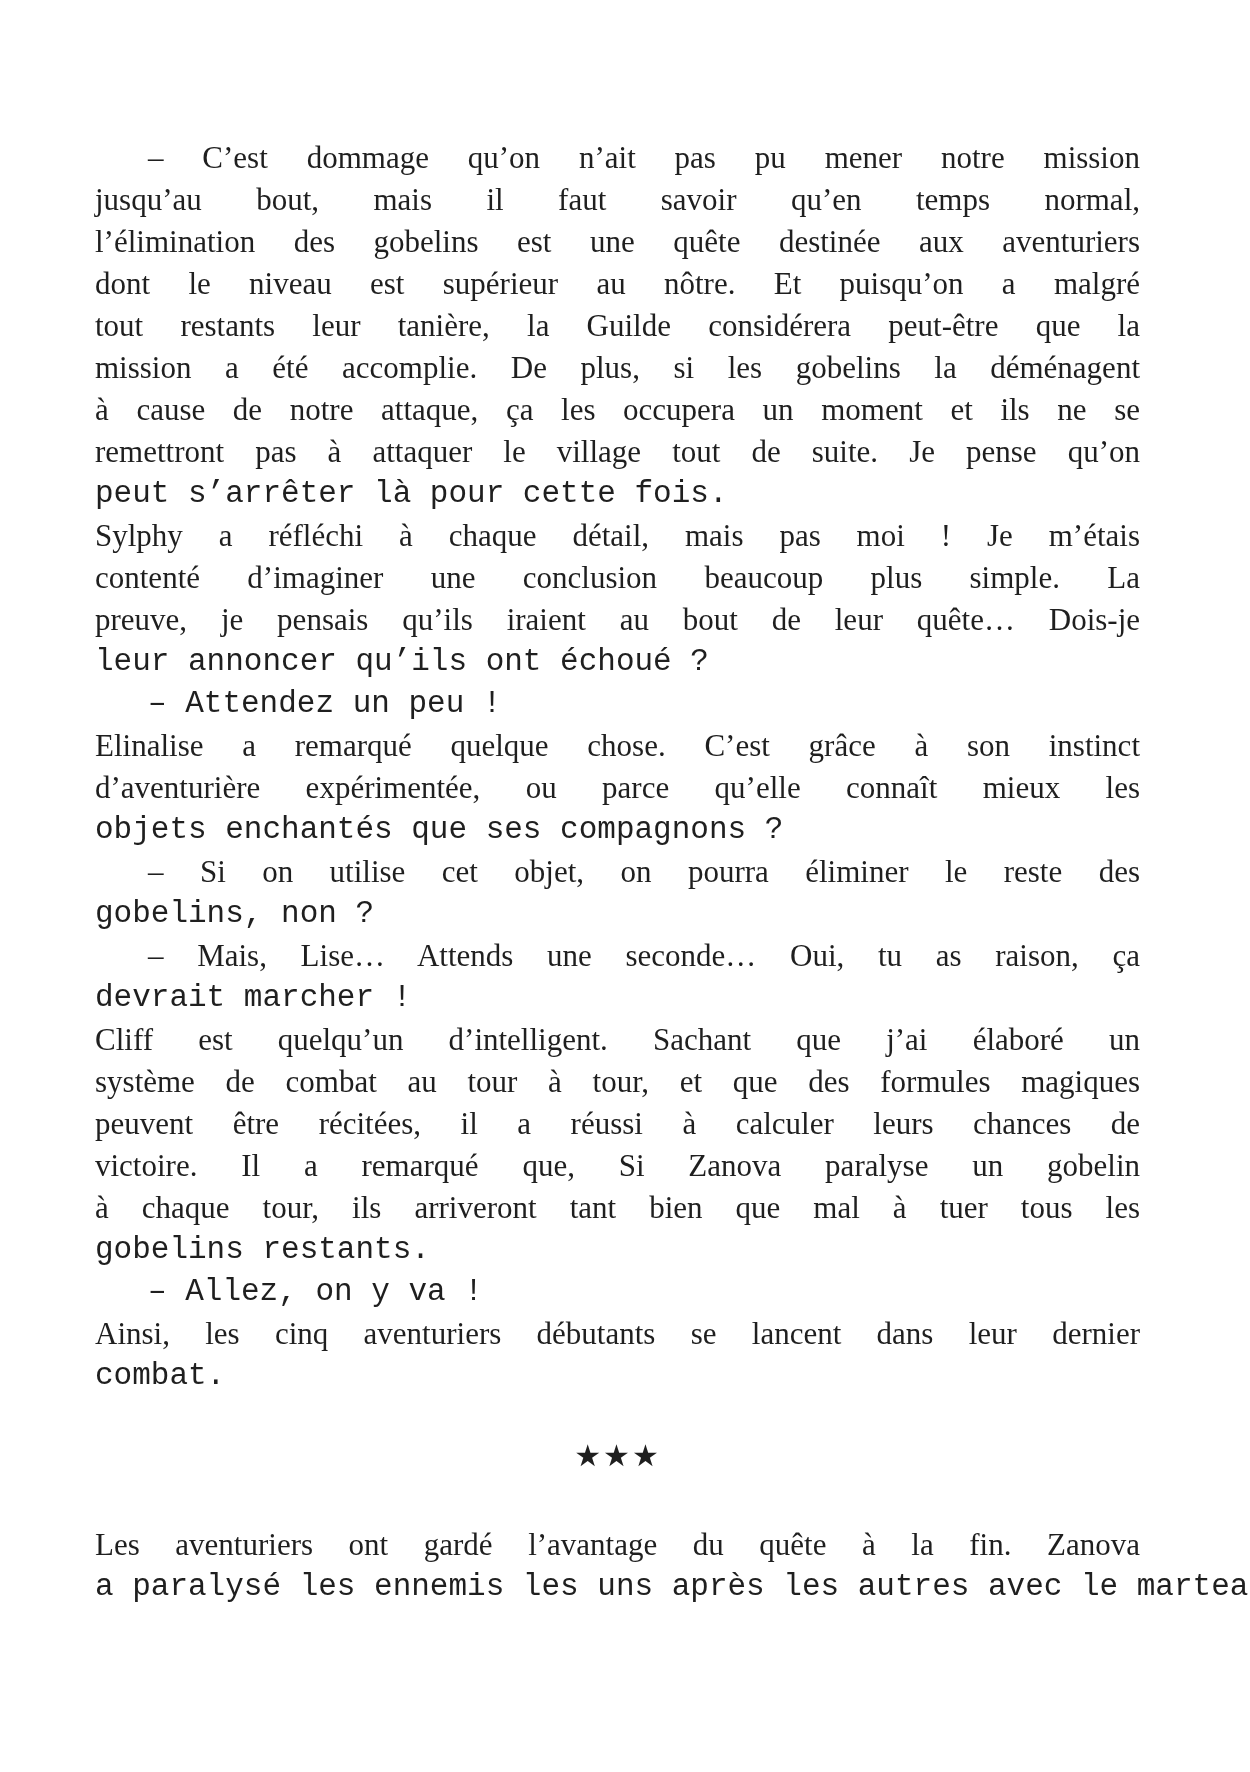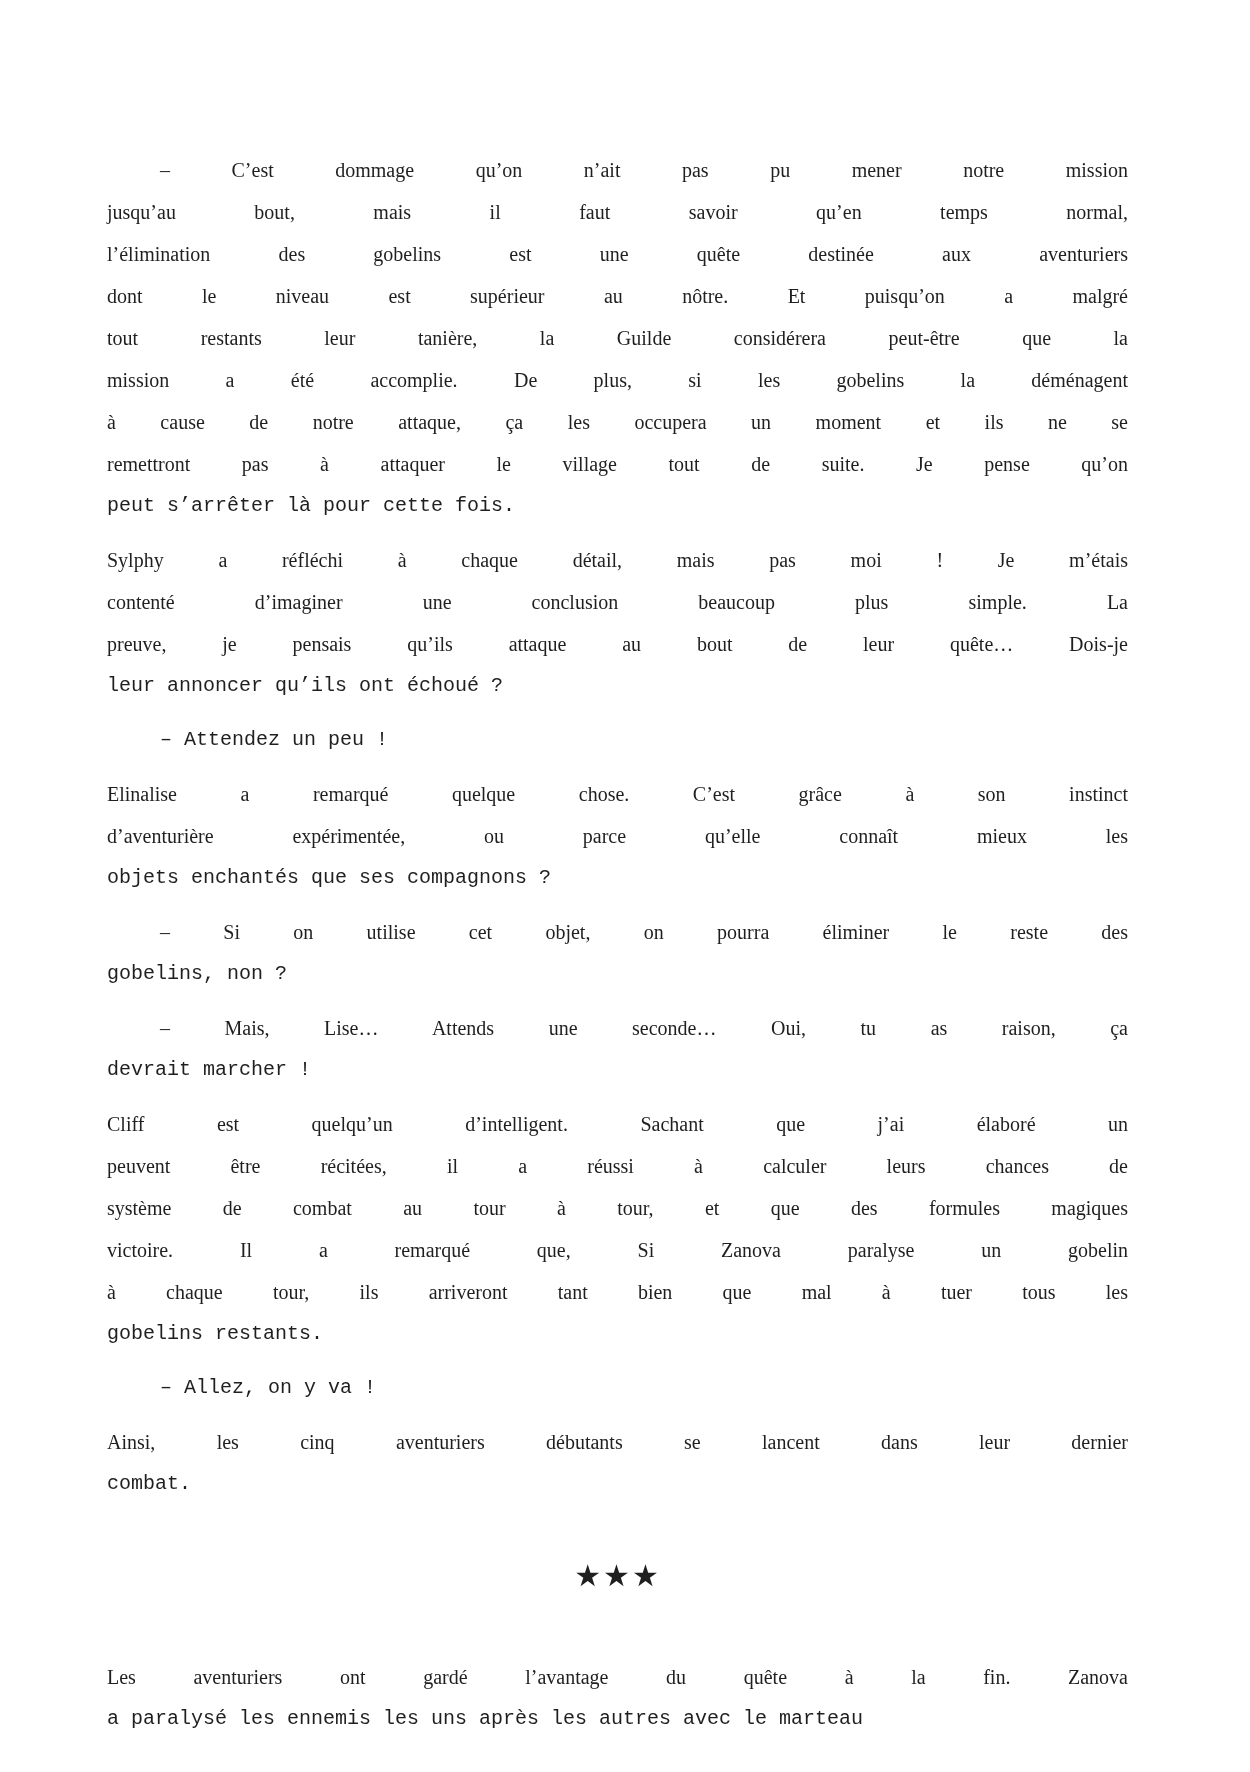--- a/index.html
+++ b/index.html
@@ -11,22 +11,22 @@
     height: 1772px;
     background: #ffffff;
     color: #1f1f1f;
     overflow: hidden;
     font-family: "Liberation Serif", serif;
   }
   .page-content {
     padding: 137px 110px 0 95px;
   }
   .para {
-    margin: 12px;
-    font-size: 20px;
+    margin: 0;
+    font-size: 31px;
     line-height: 42px;
   }
   .line {
     display: block;
     text-align: justify;
     text-align-last: justify;
     white-space: nowrap;
   }
   .line.last {
     text-align-last: left;
@@ -61,43 +61,43 @@
       <span class="line">dont le niveau est supérieur au nôtre. Et puisqu’on a malgré</span>
       <span class="line">tout restants leur tanière, la Guilde considérera peut-être que la</span>
       <span class="line">mission a été accomplie. De plus, si les gobelins la déménagent</span>
       <span class="line">à cause de notre attaque, ça les occupera un moment et ils ne se</span>
       <span class="line">remettront pas à attaquer le village tout de suite. Je pense qu’on</span>
       <span class="line last">peut s’arrêter là pour cette fois.</span>
     </p>
     <p class="para narration">
       <span class="line">Sylphy a réfléchi à chaque détail, mais pas moi ! Je m’étais</span>
       <span class="line">contenté d’imaginer une conclusion beaucoup plus simple. La</span>
-      <span class="line">preuve, je pensais qu’ils attaque au bout de leur quête… Dois-je</span>
+      <span class="line">preuve, je pensais qu’ils iraient au bout de leur quête… Dois-je</span>
       <span class="line last">leur annoncer qu’ils ont échoué ?</span>
     </p>
     <p class="para dialogue">
       <span class="line last indent">– Attendez un peu !</span>
     </p>
     <p class="para narration">
       <span class="line">Elinalise a remarqué quelque chose. C’est grâce à son instinct</span>
       <span class="line">d’aventurière expérimentée, ou parce qu’elle connaît mieux les</span>
       <span class="line last">objets enchantés que ses compagnons ?</span>
     </p>
     <p class="para dialogue">
       <span class="line indent">– Si on utilise cet objet, on pourra éliminer le reste des</span>
       <span class="line last">gobelins, non ?</span>
     </p>
     <p class="para dialogue">
       <span class="line indent">– Mais, Lise… Attends une seconde… Oui, tu as raison, ça</span>
       <span class="line last">devrait marcher !</span>
     </p>
     <p class="para narration">
       <span class="line">Cliff est quelqu’un d’intelligent. Sachant que j’ai élaboré un</span>
+      <span class="line">système de combat au tour à tour, et que des formules magiques</span>
       <span class="line">peuvent être récitées, il a réussi à calculer leurs chances de</span>
-      <span class="line">système de combat au tour à tour, et que des formules magiques</span>
       <span class="line">victoire. Il a remarqué que, Si Zanova paralyse un gobelin</span>
       <span class="line">à chaque tour, ils arriveront tant bien que mal à tuer tous les</span>
       <span class="line last">gobelins restants.</span>
     </p>
     <p class="para dialogue">
       <span class="line last indent">– Allez, on y va !</span>
     </p>
     <p class="para narration">
       <span class="line">Ainsi, les cinq aventuriers débutants se lancent dans leur dernier</span>
       <span class="line last">combat.</span>

